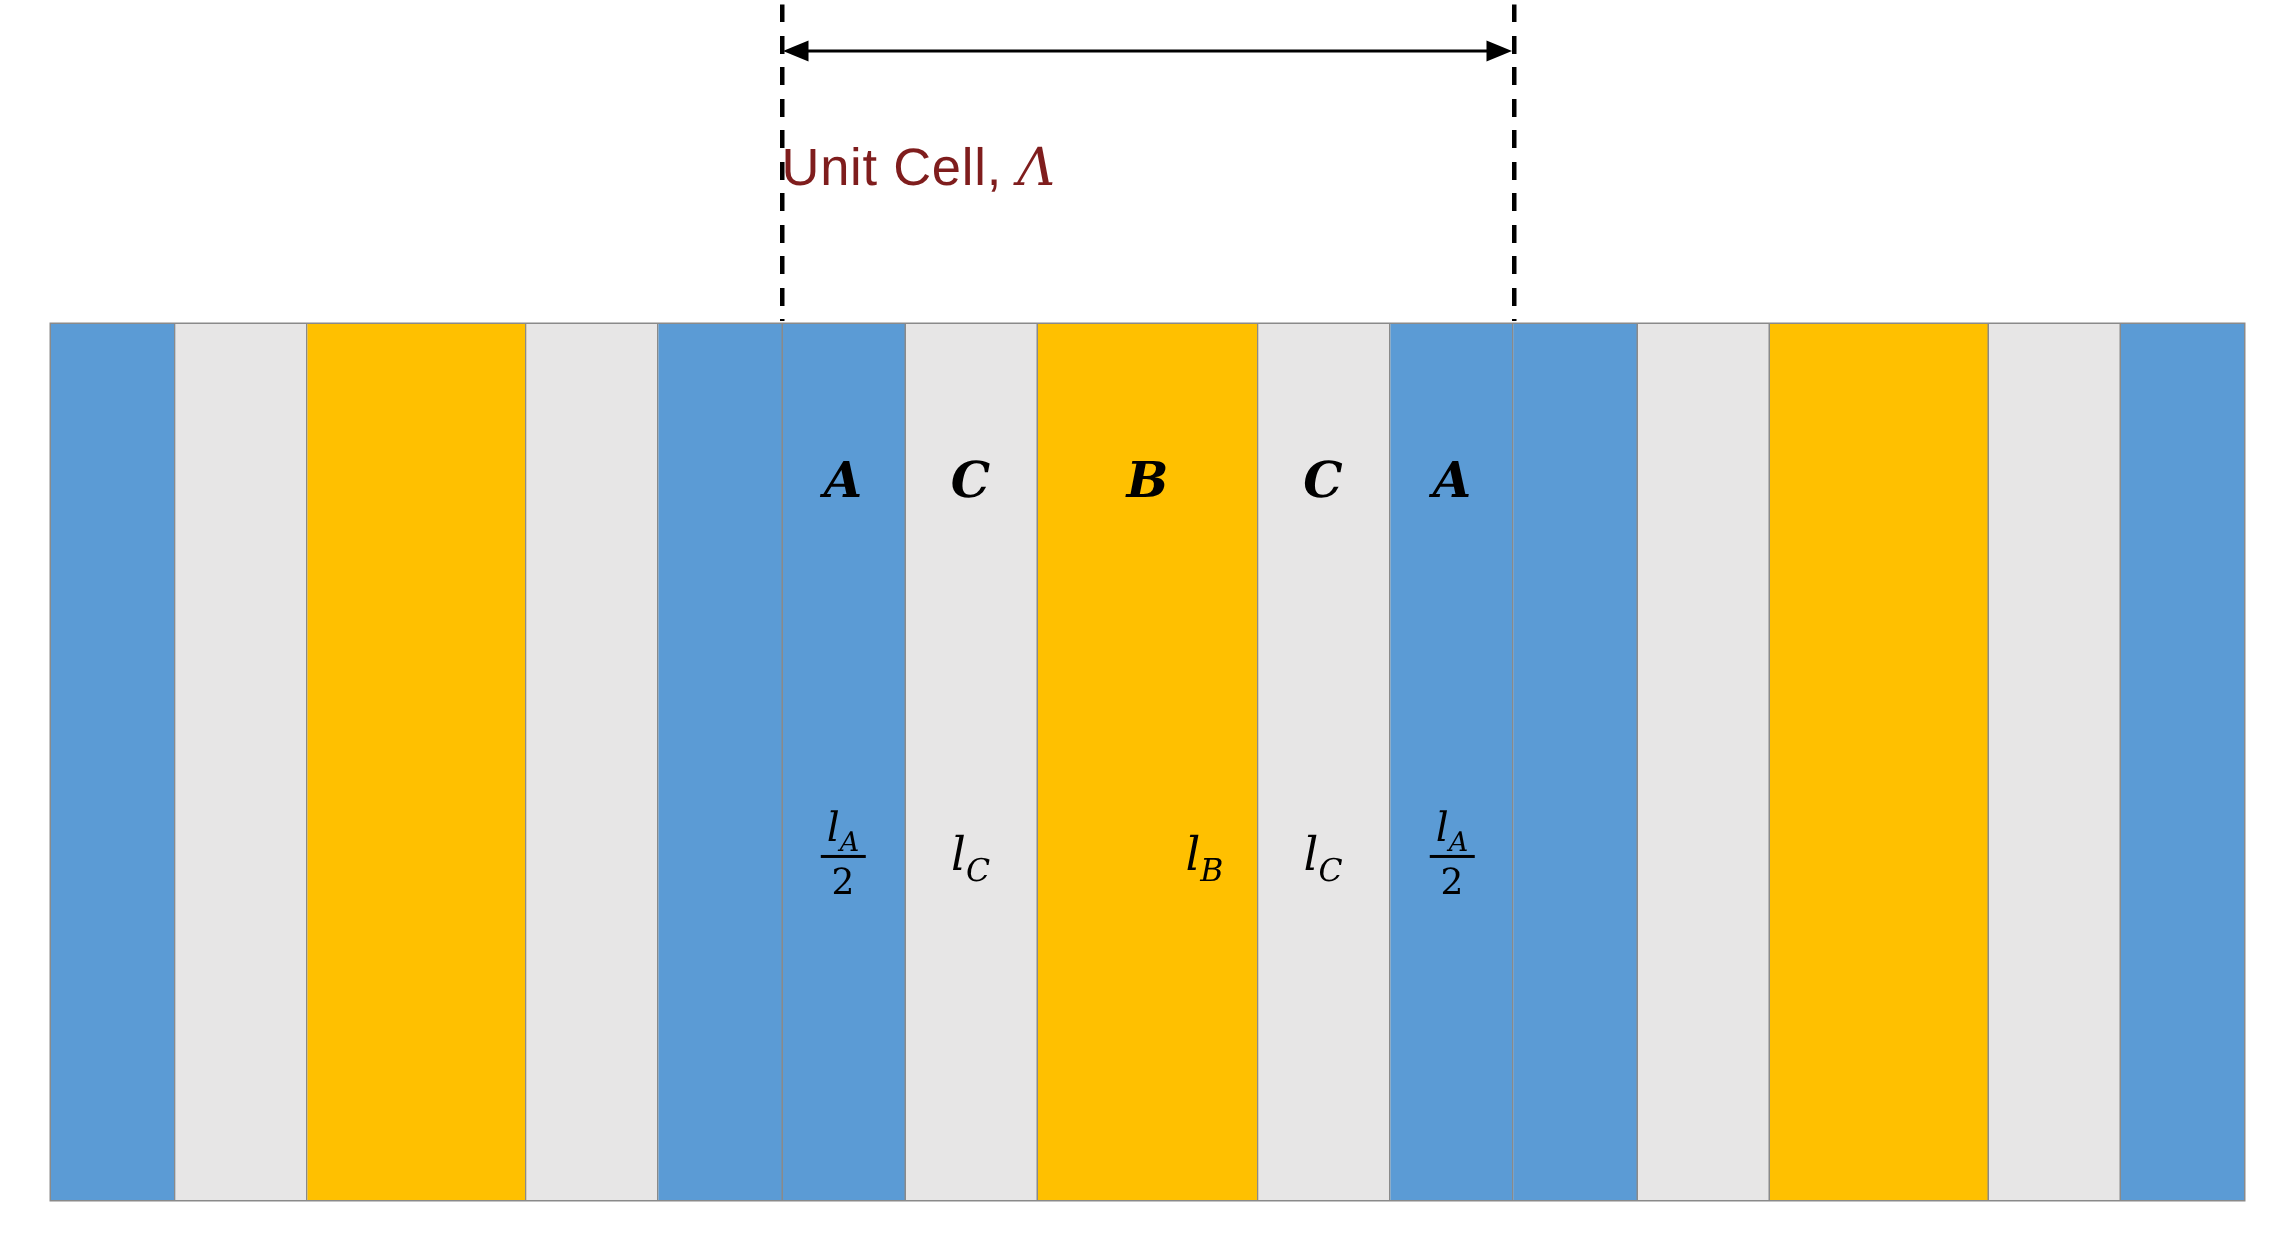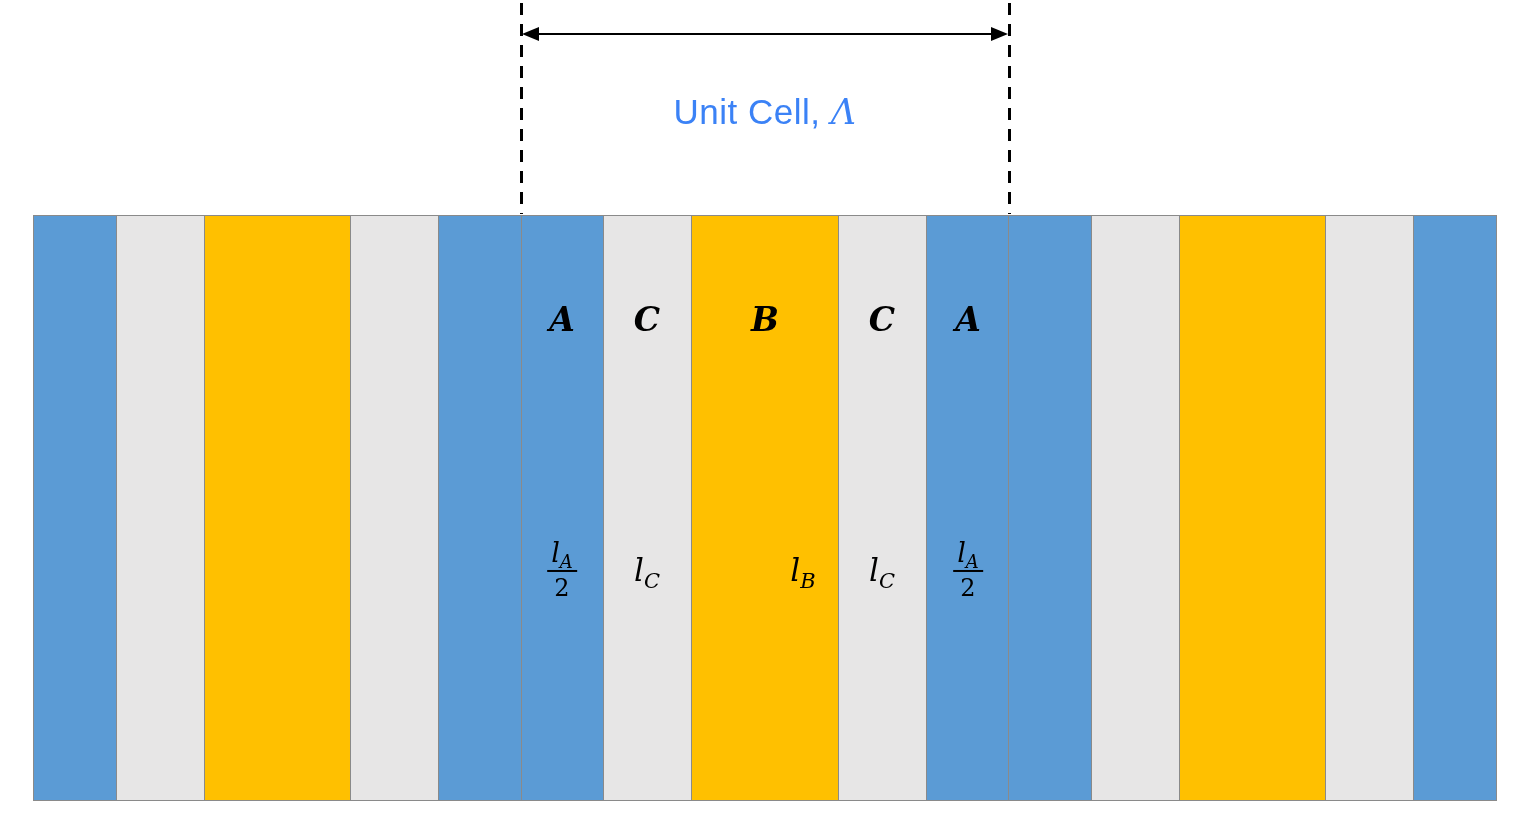--- a/index.html
+++ b/index.html
@@ -39,23 +39,22 @@
   .arrow-svg {
     position: absolute;
     top: 23px;
     height: 22px;
   }
 
   
   .unit-cell-label {
     position: absolute;
     top: 92px;
-    text-align: center;
     font-size: 35px;
-    color: #3b82f6;
+    color: #7f1d1d;
     letter-spacing: 0.5px;
   }
   .lambda {
     font-family: "DejaVu Serif", serif;
     font-style: italic;
   }
 
   
   .material-letter {
     position: absolute;

